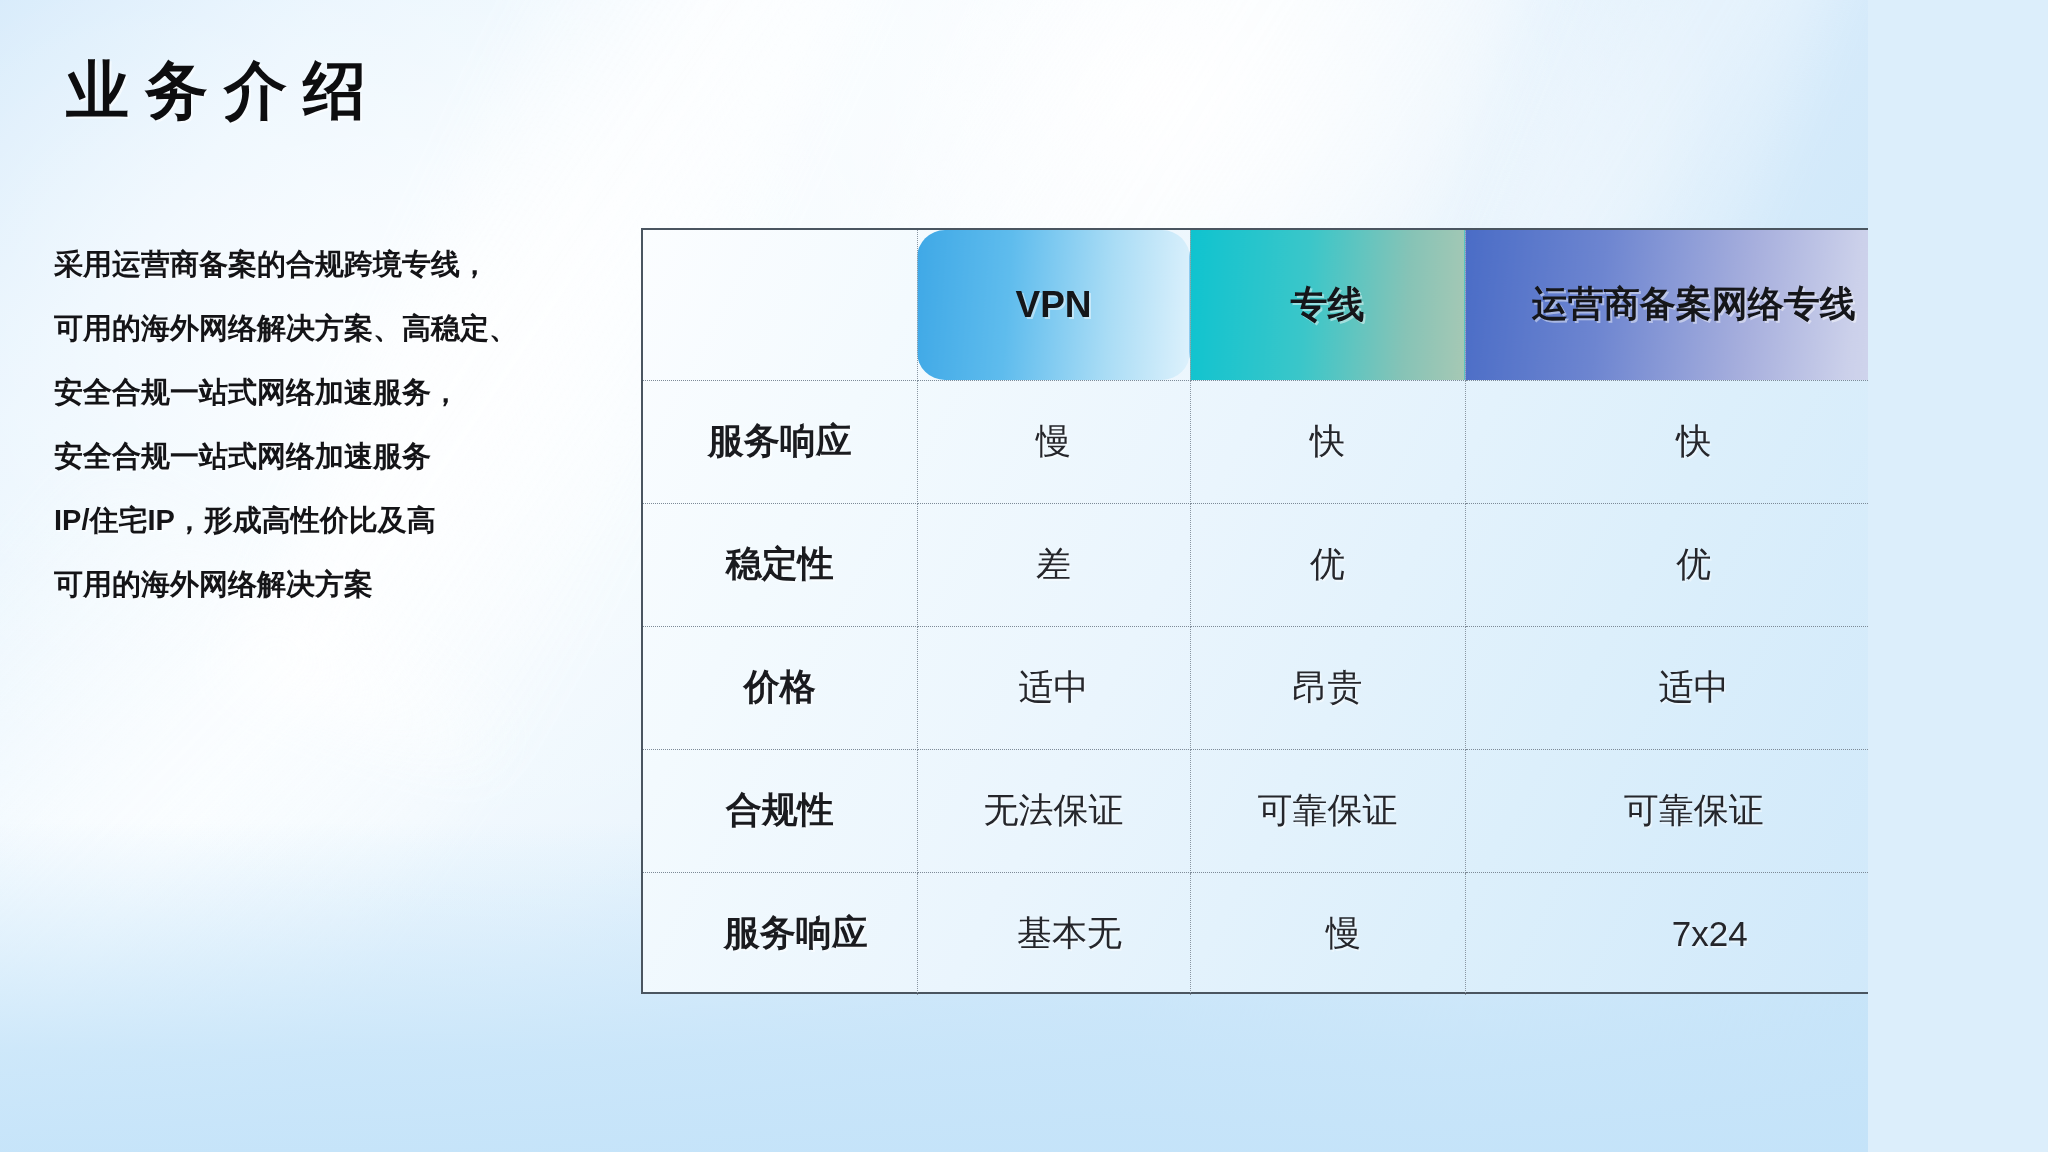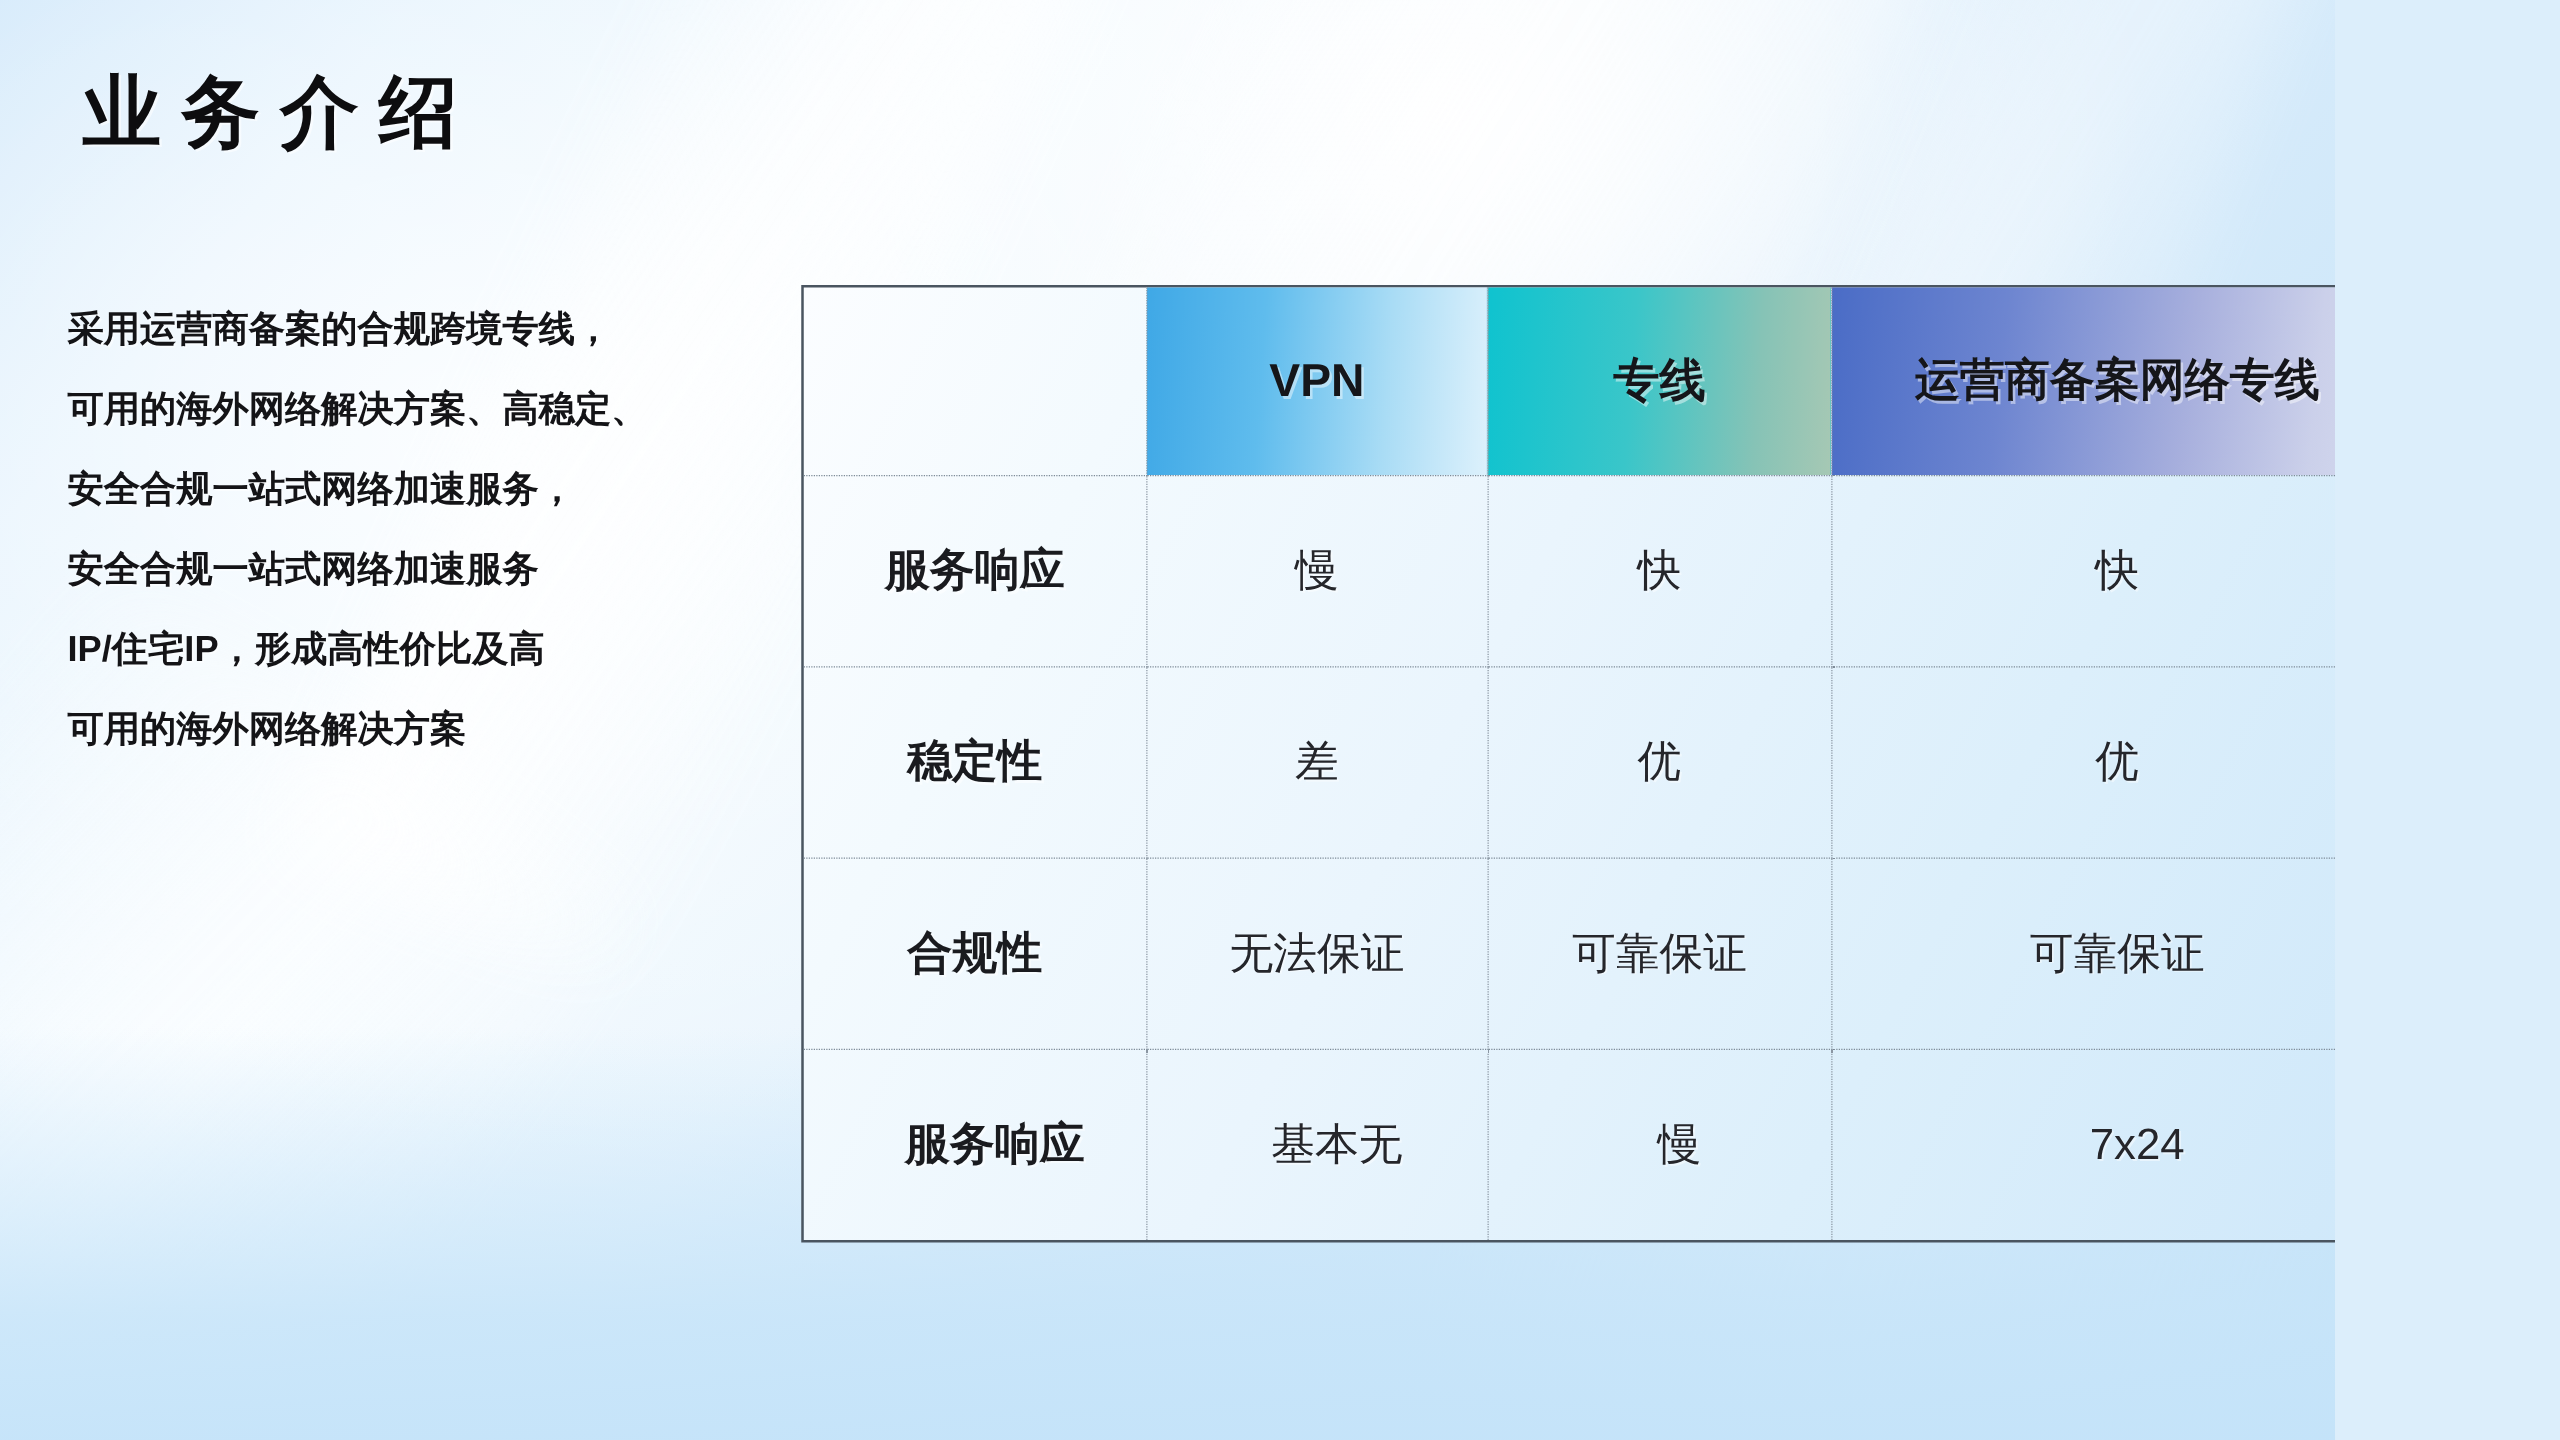--- a/index.html
+++ b/index.html
@@ -121,21 +121,21 @@
     border-bottom: 1.5px solid #5c6b78;
   }
   th.head-cell {
     color: #15161a;
     font-weight: 700;
     font-size: 37px;
     text-shadow: 2px 2px 0 rgba(255,255,255,0.45);
     border-bottom: 1.5px solid #5c6b78;
     border-right: 1px dotted #90a0ae;
   }
-  th.head-vpn  { background: linear-gradient(94deg, #3fa8e6 0%, #5fbced 34%, #a9dcf5 70%, #ddf1fc 100%); }
+  th.head-vpn  { background: linear-gradient(94deg, #3fa8e6 0%, #5fbced 34%, #a9dcf5 70%, #ddf1fc 100%); border-radius: 28px; }
   th.head-line { background: linear-gradient(94deg, #0fc3cf 0%, #3ac6c9 42%, #86c3b6 78%, #a6c8b4 100%); }
   th.head-op   { background: linear-gradient(96deg, #4a6cc6 0%, #6d85d0 30%, #a7afdd 62%, #cbd0ea 84%, #d7dcf0 100%); }
   th.head-op .head-text { font-size: 36px; }
 
   
   tbody tr { height: 123px; }
   td.row-label {
     font-size: 36px;
     font-weight: 700;
     color: #1a1b1f;
@@ -200,20 +200,26 @@
           <td class="row-value">快</td>
           <td class="row-value">快</td>
         </tr>
         <tr>
           <td class="row-label">稳定性</td>
           <td class="row-value">差</td>
           <td class="row-value">优</td>
           <td class="row-value">优</td>
         </tr>
         <tr>
+          <td class="row-label">价格</td>
+          <td class="row-value">适中</td>
+          <td class="row-value">昂贵</td>
+          <td class="row-value">适中</td>
+        </tr>
+        <tr>
           <td class="row-label">合规性</td>
           <td class="row-value">无法保证</td>
           <td class="row-value">可靠保证</td>
           <td class="row-value">可靠保证</td>
         </tr>
         <tr>
           <td class="row-label">服务响应</td>
           <td class="row-value">基本无</td>
           <td class="row-value">慢</td>
           <td class="row-value">7x24</td>

